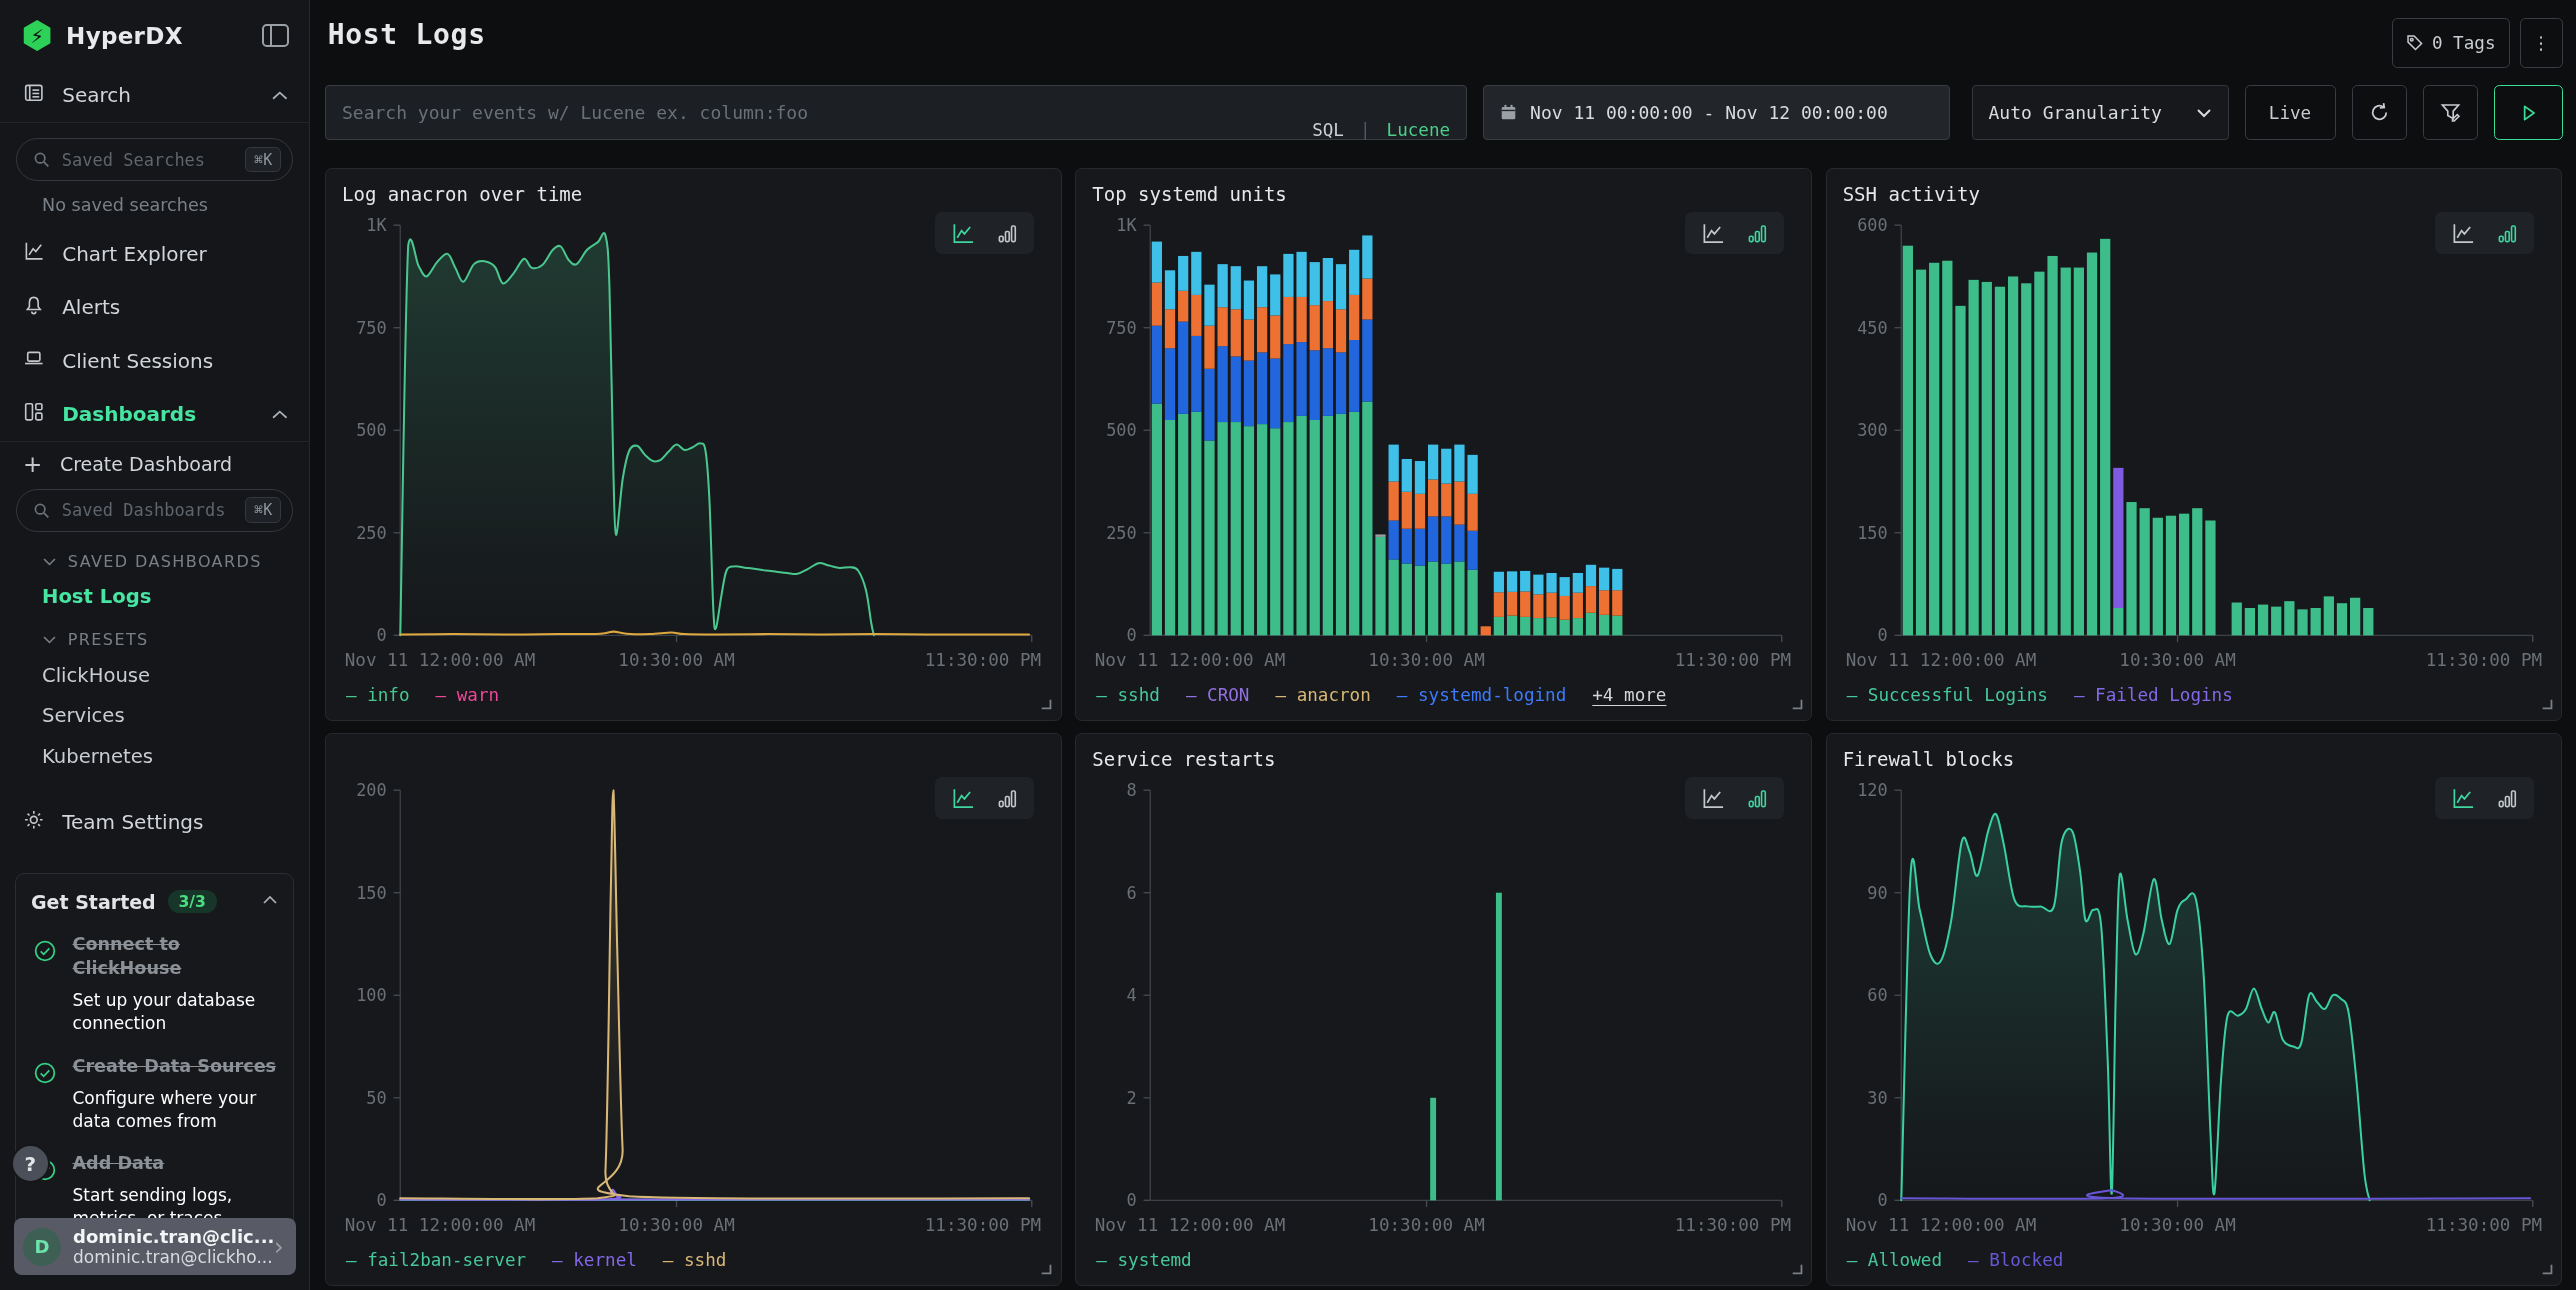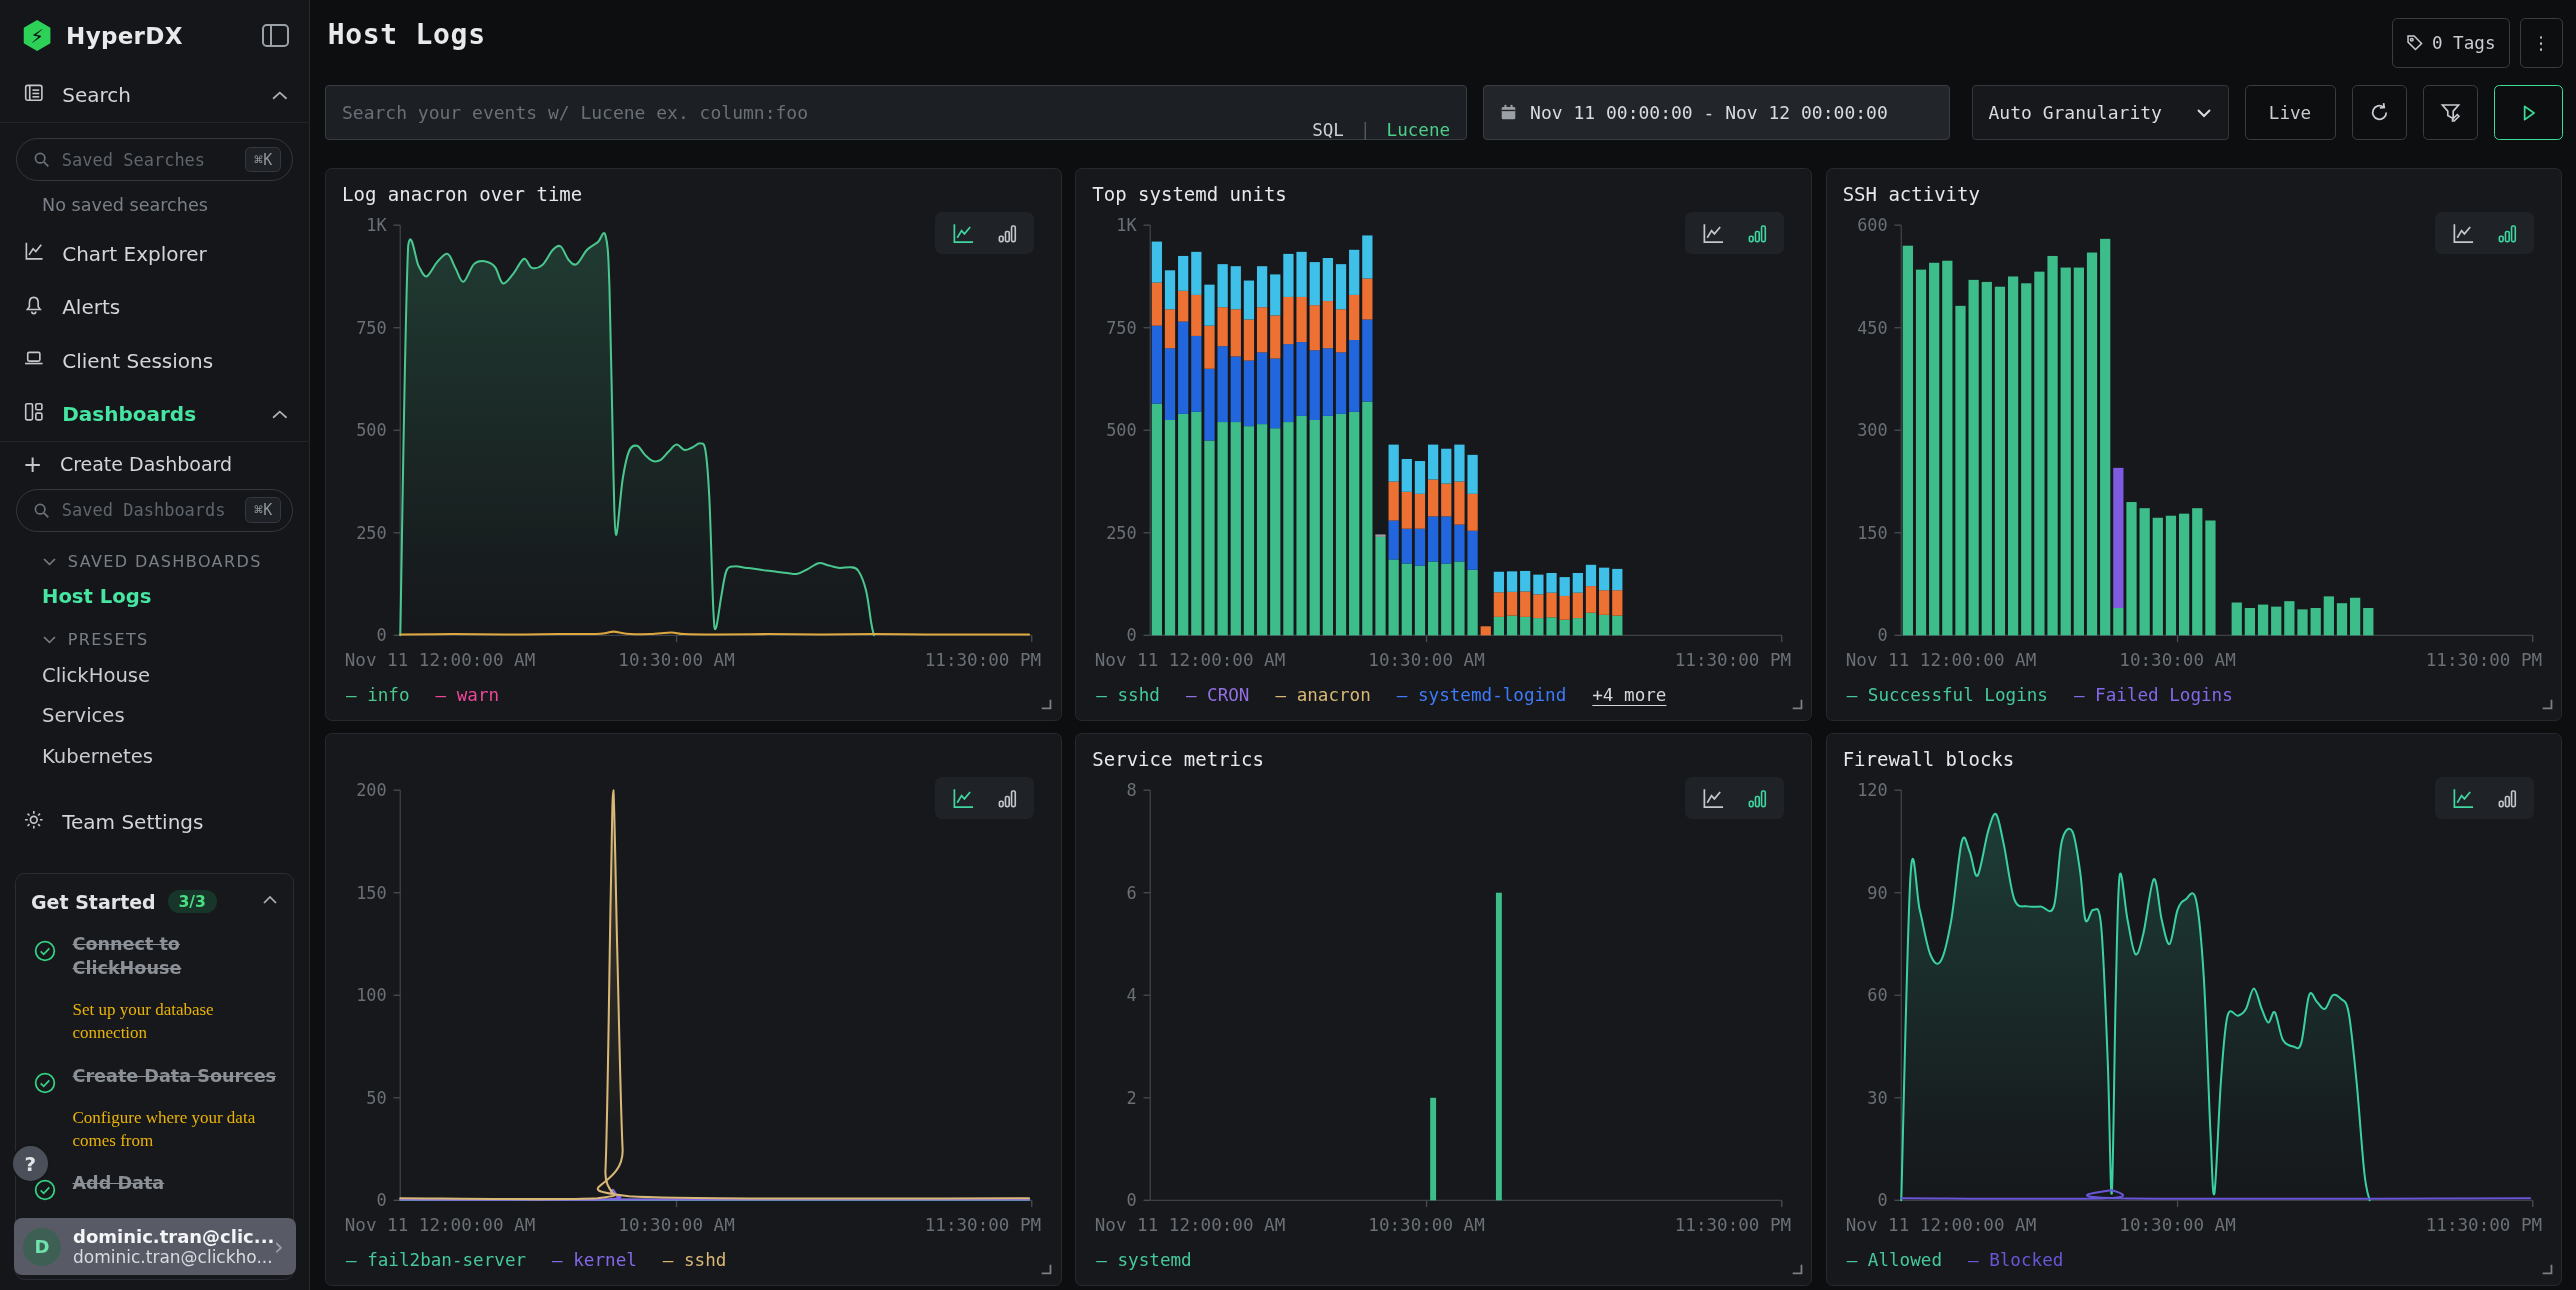--- a/index.html
+++ b/index.html
@@ -44,21 +44,21 @@
   .team-row { margin-top:19px; }
 
   .gs-card { margin:24px 15px 0 15px; border:1.4px solid #2a2d33; border-radius:9.5px; background:#17181c; padding:16px 15px 19px 15px; }
   .gs-head { display:flex; align-items:center; gap:12px; }
   .gs-title { font-size:19px; font-weight:700; color:#e2e4e7; }
   .gs-badge { background:#173529; color:#4ade80; font-size:15.6px; font-weight:700; border-radius:676px; padding:2.7px 10.8px; }
   .gs-chev { margin-left:auto; color:#aab0b6; }
   .gs-item { display:flex; gap:13.5px; margin-top:20px; }
   .gs-check { flex:none; margin-top:4px; }
   .gs-item-title { font-size:17.6px; font-weight:700; color:#8b9197; text-decoration:line-through; line-height:1.35; }
-  .gs-item-sub { font-size:17px; color:#eab308; line-height:1.35; margin-top:18px;font-family:Liberation Serif, serif; }
+  .gs-item-sub { font-size:17px; color:#ffffff; line-height:1.35; margin-top:8px; }
 
   .help-fab {
     position:absolute; left:10.8px; bottom:108px; width:39px; height:39px; border-radius:50%;
     background:#4b4f59; color:#e2e4e8; font-size:20px; font-weight:700;
     display:flex; align-items:center; justify-content:center; cursor:pointer; z-index:3;
     border:2.7px solid #15171a;
   }
   .user-chip {
     position:absolute; left:13.5px; right:13.5px; bottom:16px; height:57px; border-radius:8px;
     background:#585b66; display:flex; align-items:center; gap:12px; padding:0 12px 0 9.5px; cursor:pointer; z-index:2;
@@ -739,21 +739,21 @@
         <div class="legend">
           <div class="legend-item" style="color: rgb(70, 201, 154);">— fail2ban-server</div>
           <div class="legend-item" style="color: rgb(132, 104, 232);">— kernel</div>
           <div class="legend-item" style="color: rgb(217, 184, 119);">— sshd</div>
         </div>
         <div class="resize-handle"><svg width="13.5" height="13.5" viewBox="0 0 20 20" fill="none" stroke="currentColor" stroke-width="2.6">
             <path d="M4 17 H17 V4"></path>
           </svg></div>
       </div>
       <div class="panel">
-        <div class="panel-title">Service metrics</div>
+        <div class="panel-title">Service restarts</div>
         <div class="chart-type-toggle">
           <div class="toggle-icon">
             <svg width="26" height="23" viewBox="0 0 34 32" fill="none" stroke="currentColor" stroke-width="2.4">
               <path d="M5 3 V28 H31"></path>
               <path d="M9 22 L15 12 L19 16.5 L27 7"></path>
             </svg>
           </div>
           <div class="toggle-icon active">
             <svg width="23" height="23" viewBox="0 0 34 34" fill="none" stroke="currentColor" stroke-width="2.4">
               <rect x="5" y="21" width="5.5" height="8" rx="2"></rect>

